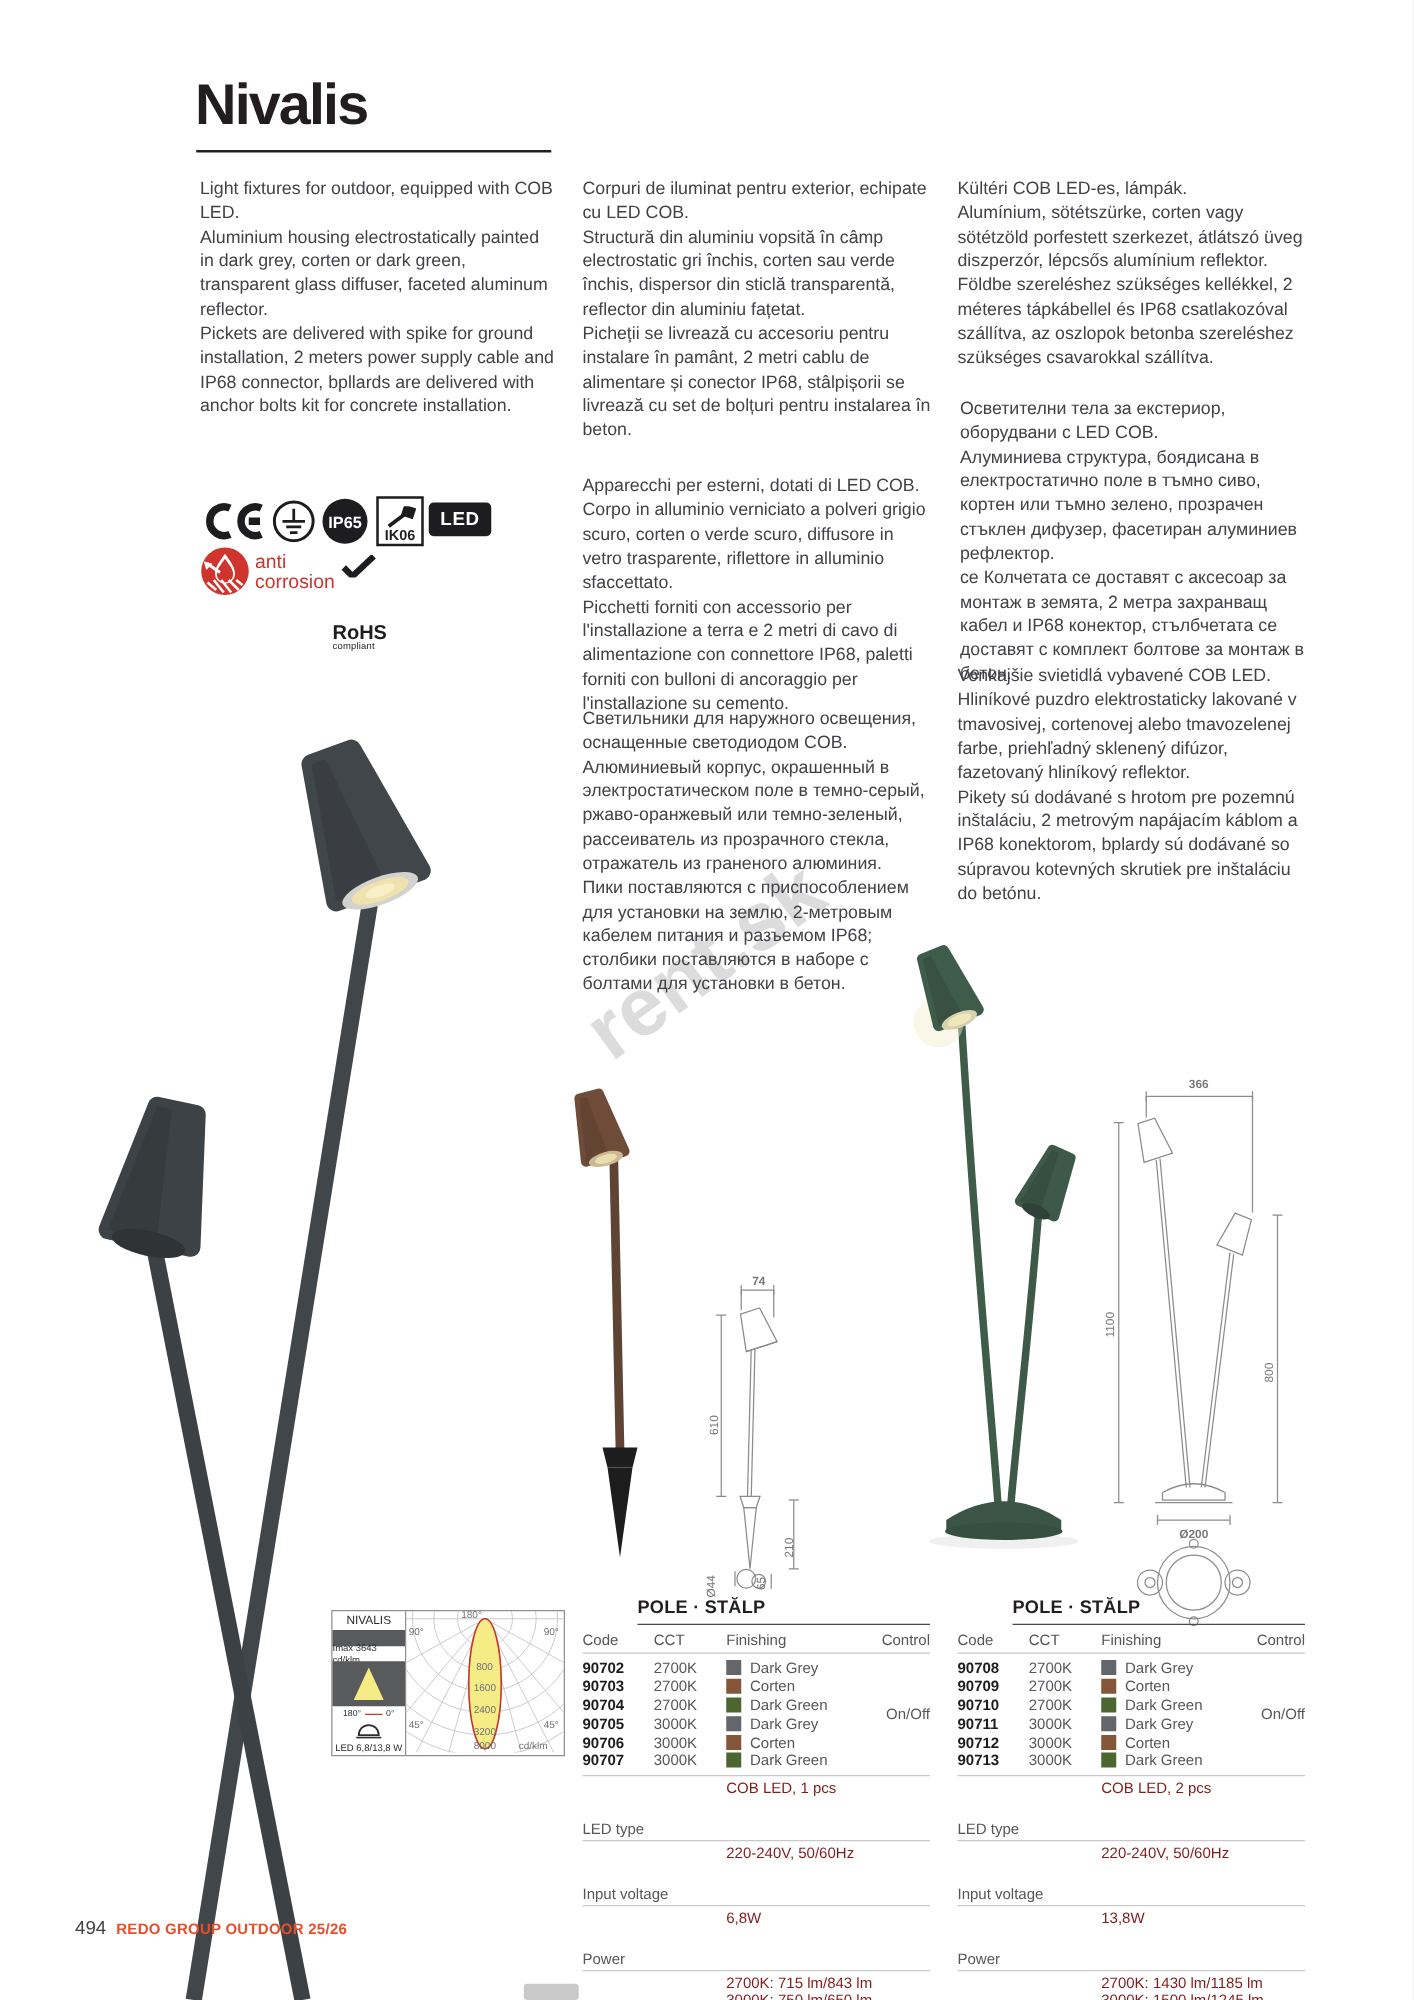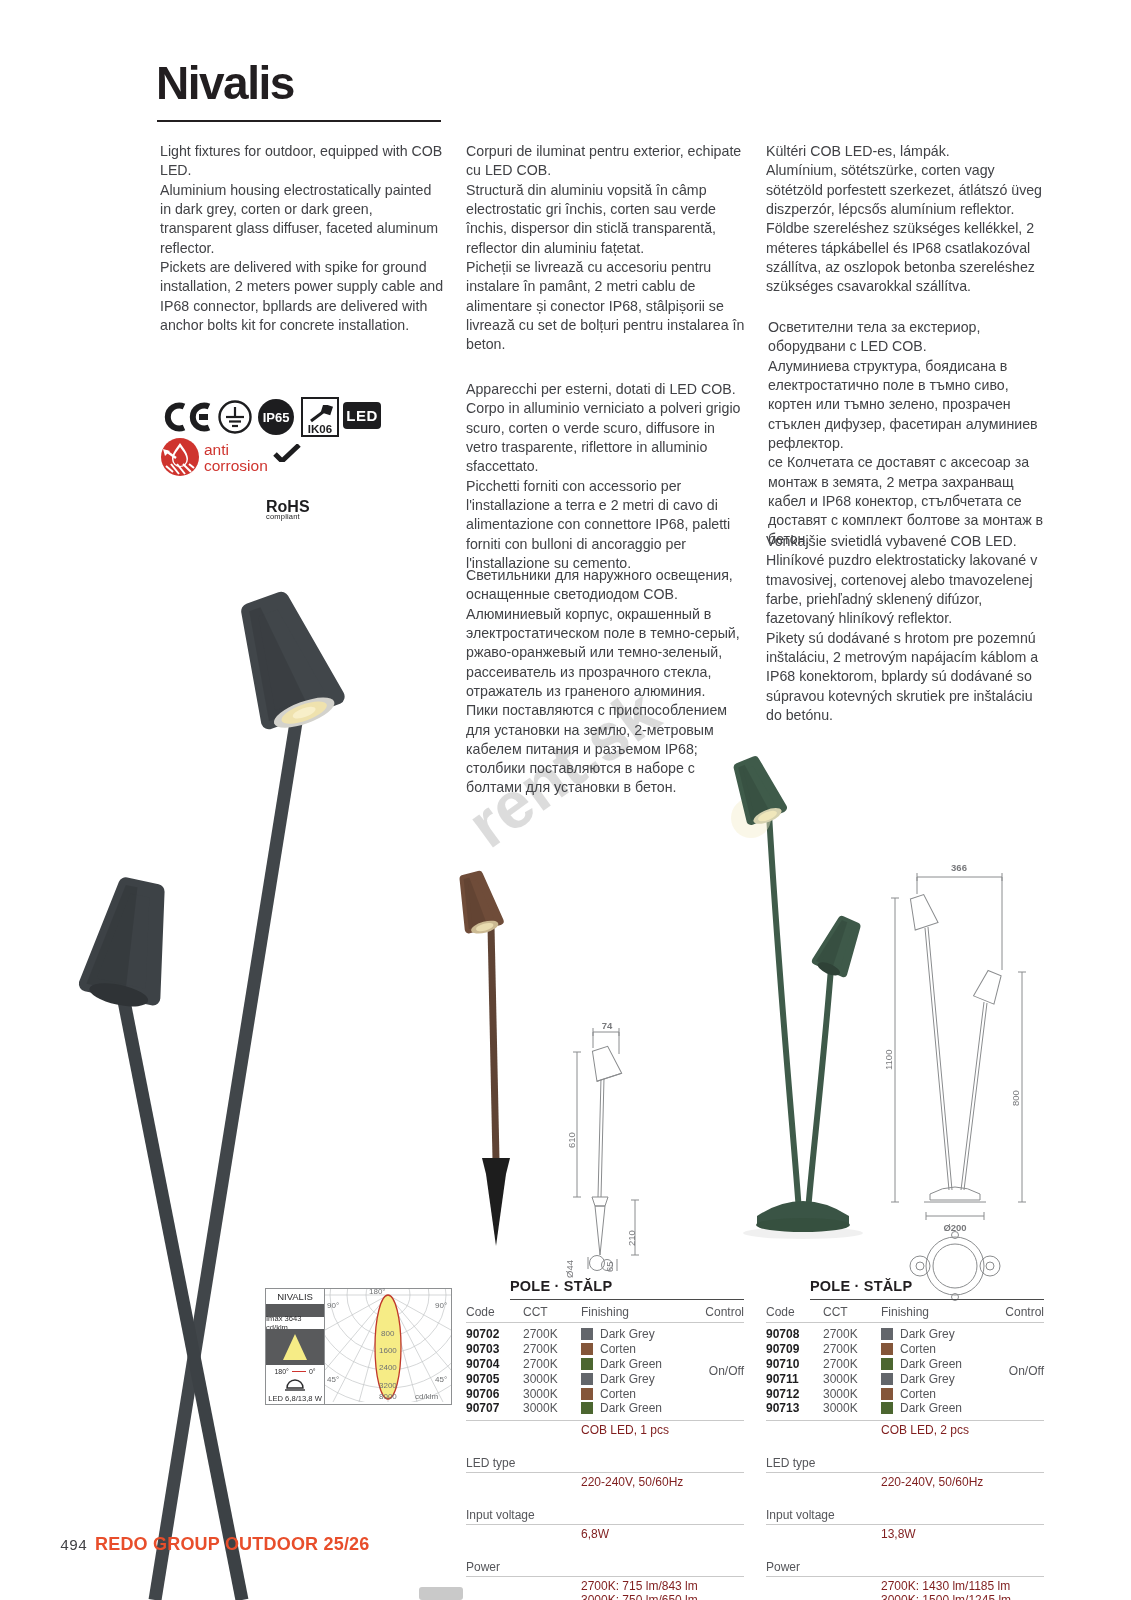--- a/index.html
+++ b/index.html
@@ -10,21 +10,21 @@
   .title{font-size:46px;font-weight:bold;letter-spacing:-1.5px;color:#221e20;}
   .title-rule{height:0;border-top:2px solid #231f20;}
   
   .desc{width:284px;font-size:14.2px;line-height:1.36;white-space:pre-line;color:#414246;}
   
   .badge-circle{border-radius:50%;}
   .ip65{width:36px;height:36px;background:#1d1d1f;color:#fff;font-size:13px;font-weight:bold;
         display:flex;align-items:center;justify-content:center;}
   .ik06{width:34px;height:36px;border:2px solid #1d1d1f;display:flex;flex-direction:column;
         align-items:center;justify-content:flex-end;font-size:11.5px;font-weight:bold;color:#1d1d1f;}
-  .ledbox{width:38px;height:27px;background:#1d1d1f;border-radius:4px;color:#fff;font-weight:bold;
+  .ledbox{width:50px;height:27px;background:#1d1d1f;border-radius:4px;color:#fff;font-weight:bold;
         font-size:15px;display:flex;align-items:center;justify-content:center;letter-spacing:.5px;}
   .anti-text{font-size:15.5px;line-height:1.0;color:#cf342e;}
   .rohs{font-size:16px;font-weight:bold;color:#1d1d1f;line-height:.9;margin-top:38px;}
   .rohs small{display:block;font-size:7.5px;font-weight:normal;letter-spacing:.2px;}
   
   .pbox{border:1px solid #8e9092;display:flex;}
   .pleft{width:58px;border-right:1px solid #8e9092;display:flex;flex-direction:column;}
   .pl-row{display:flex;align-items:center;justify-content:center;font-size:8.5px;color:#2c2c2e;}
   .pl-dark{background:#595a5c;}
   
@@ -43,22 +43,22 @@
   .ctl-val{position:absolute;right:0;top:41px;color:#55565a;}
   .s-row{display:flex;border-top:1px solid #c9c9c9;padding:2px 0;color:#55565a;min-height:14px;}
   .s-row:last-child{border-bottom:1px solid #c9c9c9;flex-direction:column;}
   .s-label{width:115px;flex:0 0 115px;margin-top:33px;}
   .s-val{color:#7f1d1d;}
   
   .dim{font-size:9.5px;color:#77787b;}
   .rot{transform:rotate(-90deg);transform-origin:0 0;}
   .ctr{text-align:center;font-weight:bold;}
   .pol-lab{font-size:8px;color:#6f7173;}
-  .footer-num{font-size:15px;color:#414246;font-family:Liberation Mono, monospace;}
-  .footer-cat{font-size:18px;font-weight:bold;color:#e84e2b;letter-spacing:.2px;}
+  .footer-num{font-size:15px;color:#414246;}
+  .footer-cat{font-size:12px;font-weight:bold;color:#e84e2b;letter-spacing:.2px;}
   .watermark{font-size:66px;color:#8f8f8f;opacity:.30;transform:rotate(-36deg);font-weight:bold;}
 </style>
 </head>
 <body>
 
 <div id="page">
 
   <svg class="s" style="left:35px;top:570px" width="320" height="1030" viewBox="0 0 320 1030">
     <line x1="263" y1="140" x2="120" y2="1030" stroke="#41464A" stroke-width="13"></line>
     <line x1="88" y1="426" x2="207" y2="1030" stroke="#3C4145" stroke-width="13"></line>

